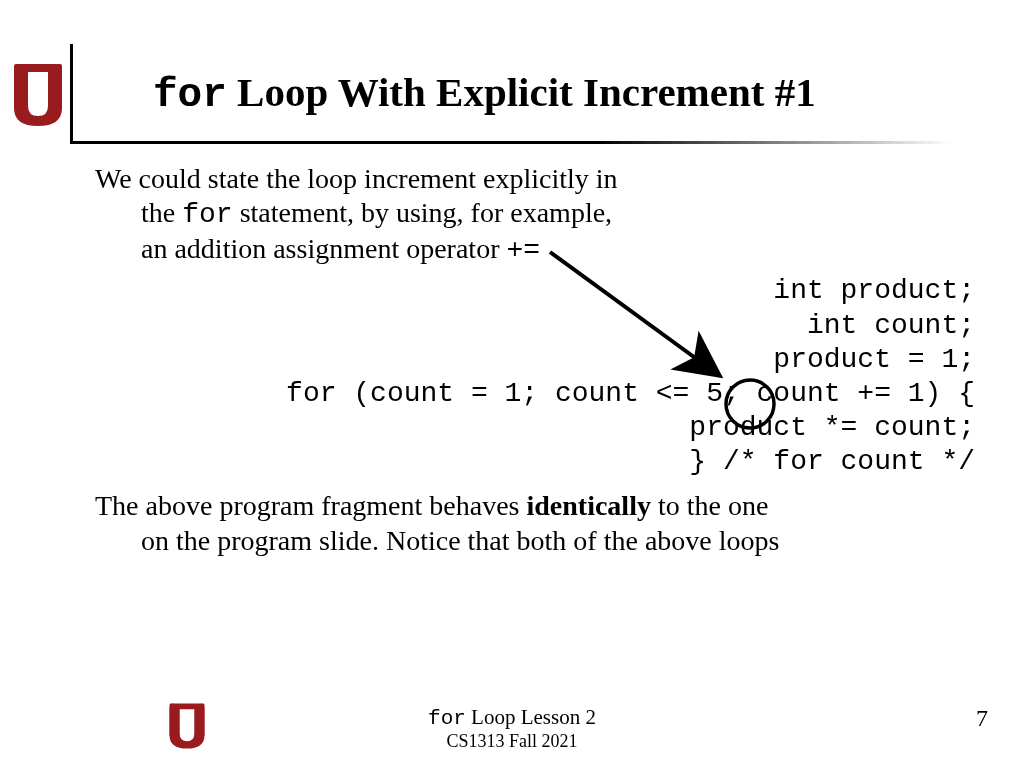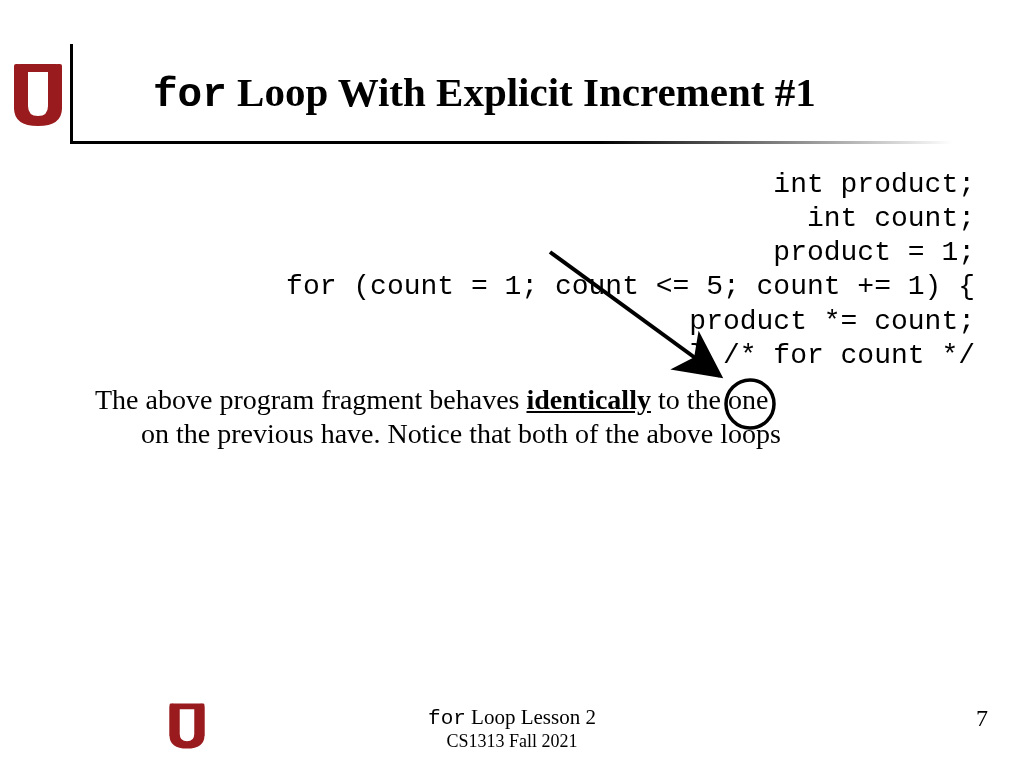--- a/index.html
+++ b/index.html
@@ -74,21 +74,21 @@
   }
   .mono { font-family: "Courier New", Courier, monospace; }
   .code-block {
     font-family: "Courier New", Courier, monospace;
     font-size: 28px;
     white-space: pre;
     line-height: 1.22;
     margin: 6px 0 10px 0;
     text-align: right;
   }
-  .underline { text-decoration: underline; }
+  .underline { }
   .footer-center {
     position: absolute;
     left: 0;
     width: 1024px;
     top: 706px;
     text-align: center;
     font-size: 21px;
     line-height: 1.12;
   }
   .footer-center .mono { font-family: "Courier New", Courier, monospace; }
@@ -121,31 +121,40 @@
   </svg>
 
   <div class="title-wrap">
     <div class="title">
       <span class="mono">for</span><span> Loop With Explicit Increment #1</span>
     </div>
   </div>
 
   <div class="body">
 
+    <div class="para">
+      <span>We could state the loop increment explicitly in</span>
+      <span class="indent">
+        <span>the </span><span class="mono">for</span><span> statement, by using, for example,</span>
+      </span>
+      <span class="indent">
+        <span>an addition assignment operator  </span><span class="mono">+=</span>
+      </span>
+    </div>
 
     <div class="code-block">int product;
 int count;
 product = 1;
 for (count = 1; count &lt;= 5; count += 1) {
     product *= count;
 } /* for count */</div>
 
     <div class="para">
       <span>The above program fragment behaves </span><b class="underline">identically</b><span> to the one</span>
-      <span class="indent">on the previous have. Notice that both of the above loops</span>
+      <span class="indent">on the program slide. Notice that both of the above loops</span>
     </div>
 
   </div>
 
   <svg class="arrow-svg" viewBox="0 0 1024 768">
     <defs>
       <marker id="ah" markerWidth="14" markerHeight="14" refX="11" refY="6" orient="auto">
         <path d="M0,0 L12,6 L0,12 L3,6 z" fill="#000"></path>
       </marker>
     </defs>

